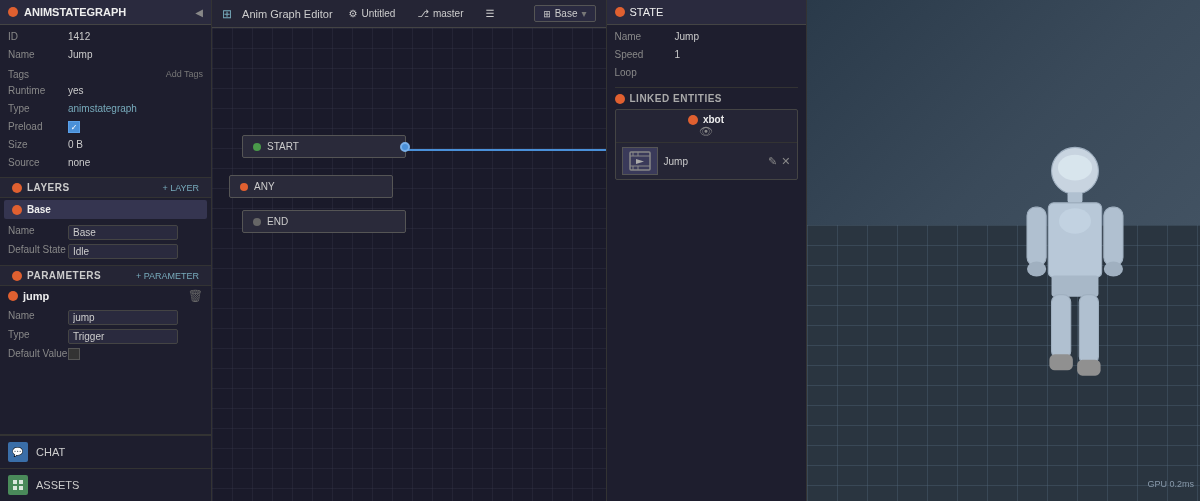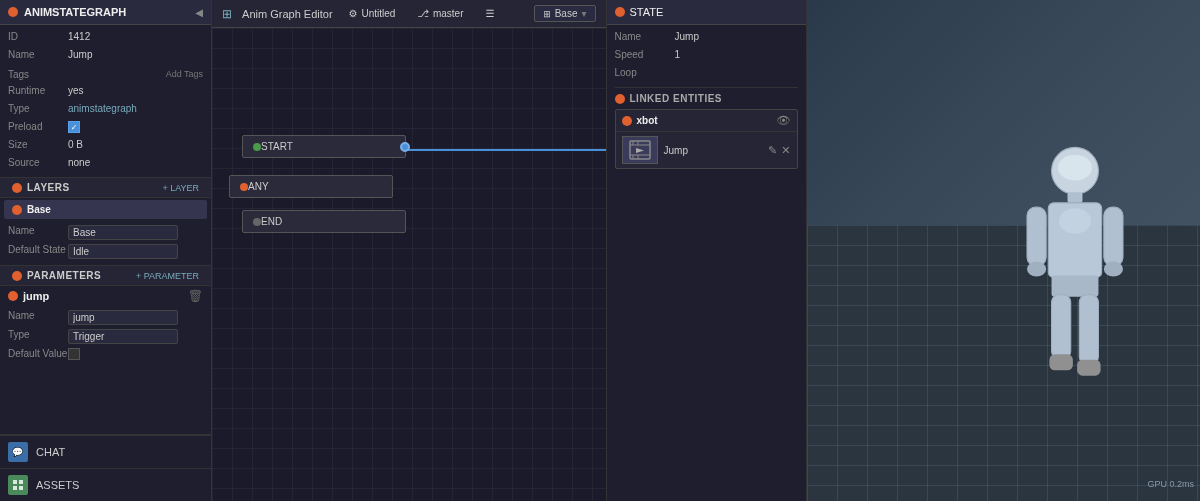--- a/index.html
+++ b/index.html
@@ -242,20 +242,21 @@
     }
 
     
     .flow-block {
       position: absolute;
       background: #2a2a3a;
       border: 1px solid #555;
       padding: 5px 10px;
       display: flex;
       align-items: center;
+      gap: 6px;
       font-size: 10px;
       color: #ccc;
       width: 164px;
       border-radius: 2px;
     }
     .flow-block-dot {
       width: 8px; height: 8px;
       border-radius: 50%;
     }
     .flow-block-dot.green { background: #4a9a4a; }
@@ -320,20 +321,21 @@
       border: 1px solid #444;
       border-radius: 2px;
       margin-bottom: 4px;
     }
     .entity-header-row {
       display: flex;
       align-items: center;
       justify-content: space-between;
       padding: 4px 6px;
       border-bottom: 1px solid #333;
+      flex-direction: column;
     }
     .entity-name {
       font-size: 10px;
       color: #eee;
       font-weight: bold;
     }
     .entity-body {
       padding: 4px 6px;
       display: flex;
       align-items: center;

